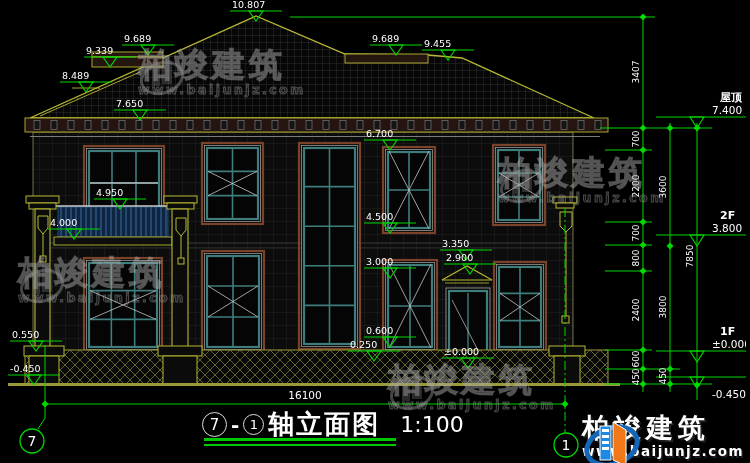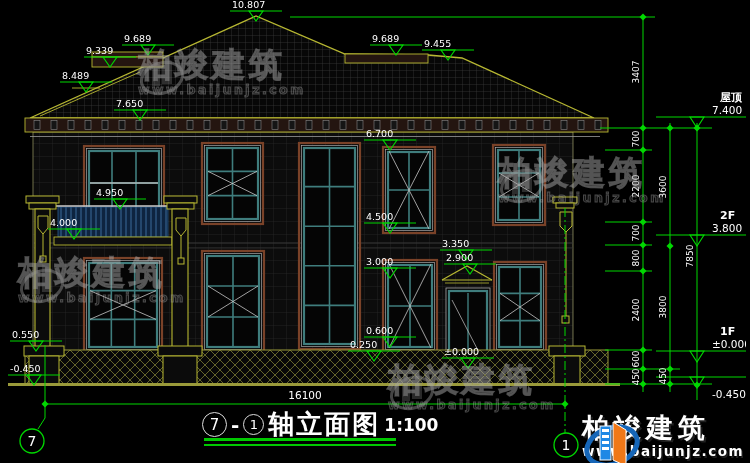--- a/index.html
+++ b/index.html
@@ -16,21 +16,21 @@
   #brand .btxt{display:flex;flex-direction:column;line-height:1;}
   #brand .bcn{font-size:27px;font-weight:bold;letter-spacing:5px;color:#fff;
               text-shadow:0 0 2px #000,2px 2px 0 #222;}
   #brand .burl{font-size:13.5px;font-weight:bold;letter-spacing:1.5px;color:#fff;margin-top:4px;
                text-shadow:0 0 2px #000,1.5px 1.5px 0 #222;}
   #titleblock{position:absolute;left:202px;top:407px;display:flex;align-items:center;gap:4px;color:#fff;}
   .bub{width:23px;height:23px;border:1.6px solid #ddd;border-radius:50%;display:flex;
        align-items:center;justify-content:center;font-size:15px;color:#fff;}
   .bub.small{width:19px;height:19px;font-size:13px;}
   #titleblock .tname{font-size:26px;font-weight:bold;letter-spacing:2px;text-align:right;}
-  #titleblock .tscale{font-size:17px;font-weight:bold;margin-left:0;}
+  #titleblock .tscale{font-size:22px;font-weight:normal;margin-left:16px;}
   #tl1{position:absolute;left:204px;top:438px;width:192px;height:3px;background:#00c800;}
   #tl2{position:absolute;left:204px;top:444px;width:192px;height:1.5px;background:#00c800;}
 </style>
 </head>
 <body>
 
 <div id="stage">
 
   <svg id="house" width="750" height="463" viewBox="0 0 750 463">
     <defs>

